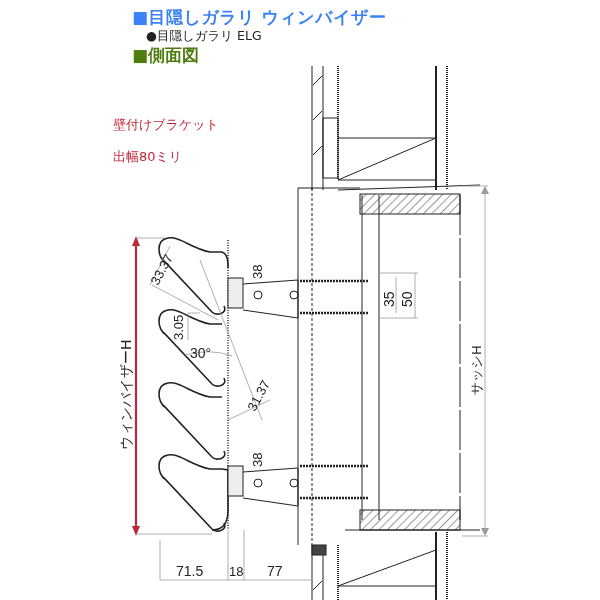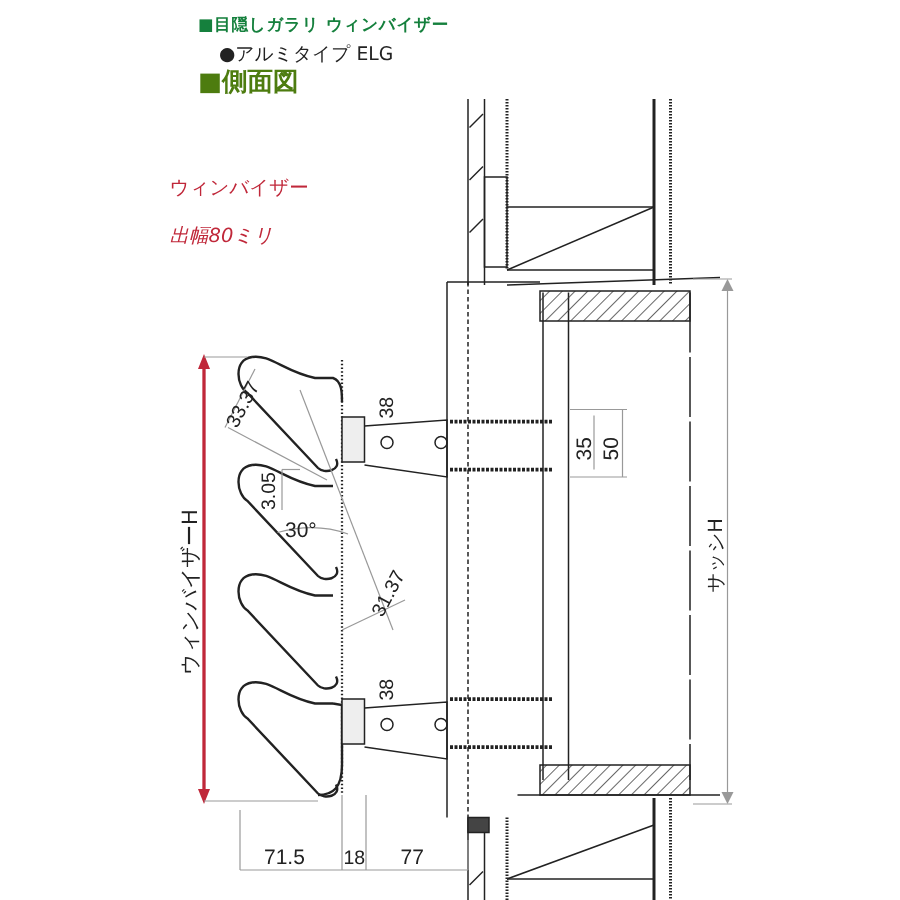--- a/index.html
+++ b/index.html
@@ -1,36 +1,36 @@
 <!DOCTYPE html>
 <html><head>
 <meta charset="utf-8">
 <style>
   html, body { margin: 0; padding: 0; background: #ffffff; }
   body { width: 600px; height: 600px; position: relative; overflow: hidden; font-family: "DejaVu Sans", "Liberation Sans", sans-serif; }
   .title-block { position: absolute; left: 132px; top: 6px; }
-  .t-main { font-size: 11px; font-weight: bold; color: #15803d; line-height: 22px; letter-spacing: 0.5px; }
+  .t-main { font-size: 17px; font-weight: bold; color: #3b82f6; line-height: 22px; letter-spacing: 0.5px; }
   .t-sub { font-size: 12.5px; color: #222; line-height: 16px; margin-left: 14px; }
   .t-sec { font-size: 17px; font-weight: bold; color: #4d7c0f; line-height: 22px; }
   .red-note { position: absolute; left: 113px; font-size: 13px; color: #c0283a; }
   svg { position: absolute; left: 0; top: 0; }
   .dim { font-family: "Liberation Sans", "DejaVu Sans", sans-serif; font-size: 13px; fill: #222; }
   .vlabel { font-family: "DejaVu Sans", sans-serif; font-size: 13px; fill: #222; }
 </style>
 </head>
 <body>
 
 <div class="title-block">
   <div class="t-main">■目隠しガラリ ウィンバイザー</div>
-  <div class="t-sub">●アルミタイプ ELG</div>
+  <div class="t-sub">●目隠しガラリ ELG</div>
   <div class="t-sec">■側面図</div>
 </div>
 
-<div class="red-note" style="top:116px;">ウィンバイザー</div>
-<div class="red-note" style="top:148px;font-style:italic;">出幅80ミリ</div>
+<div class="red-note" style="top:116px;">壁付けブラケット</div>
+<div class="red-note" style="top:148px;">出幅80ミリ</div>
 
 <svg width="600" height="600" viewBox="0 0 600 600">
   <defs>
     <pattern id="hatch" patternUnits="userSpaceOnUse" width="6" height="6" patternTransform="rotate(45)">
       <line x1="0" y1="0" x2="0" y2="6" stroke="#333" stroke-width="1"></line>
     </pattern>
   </defs>
 
   <g stroke="#222" stroke-width="1" fill="none">
 

